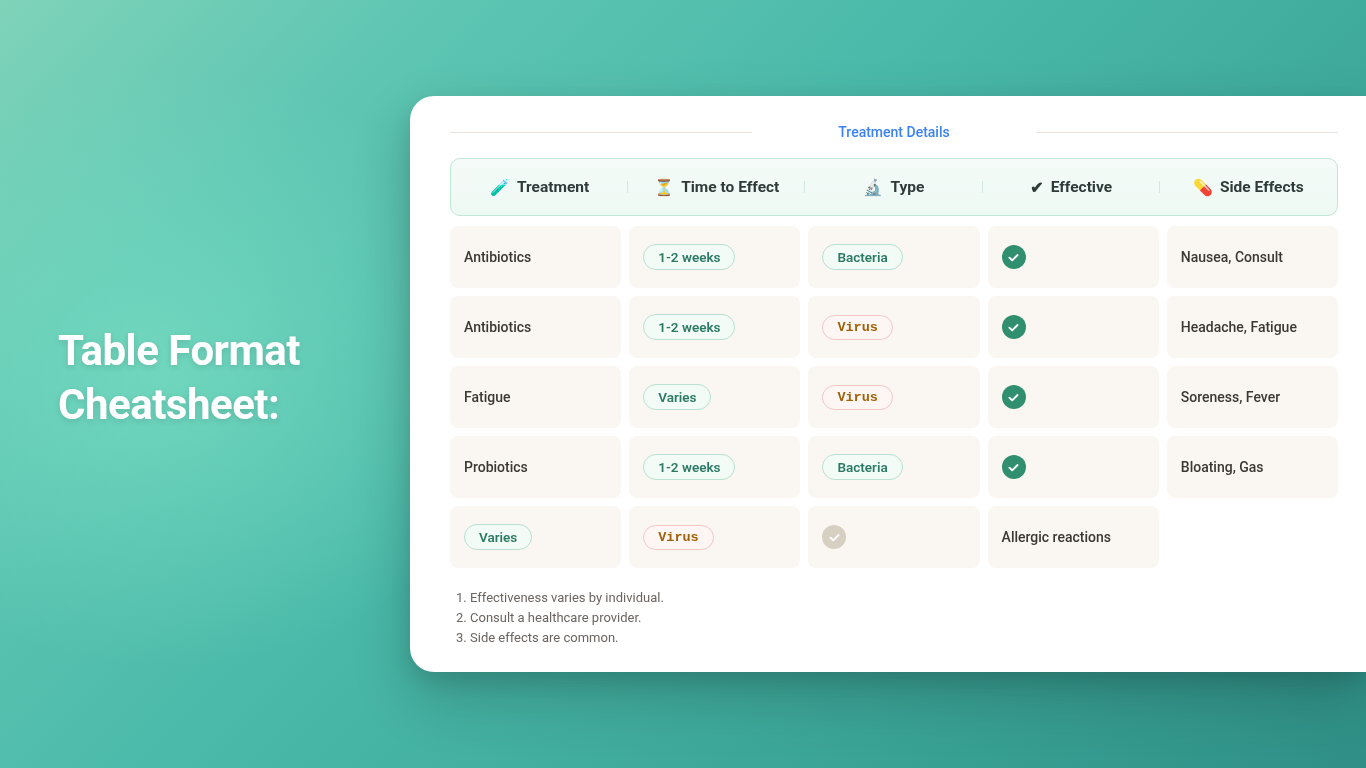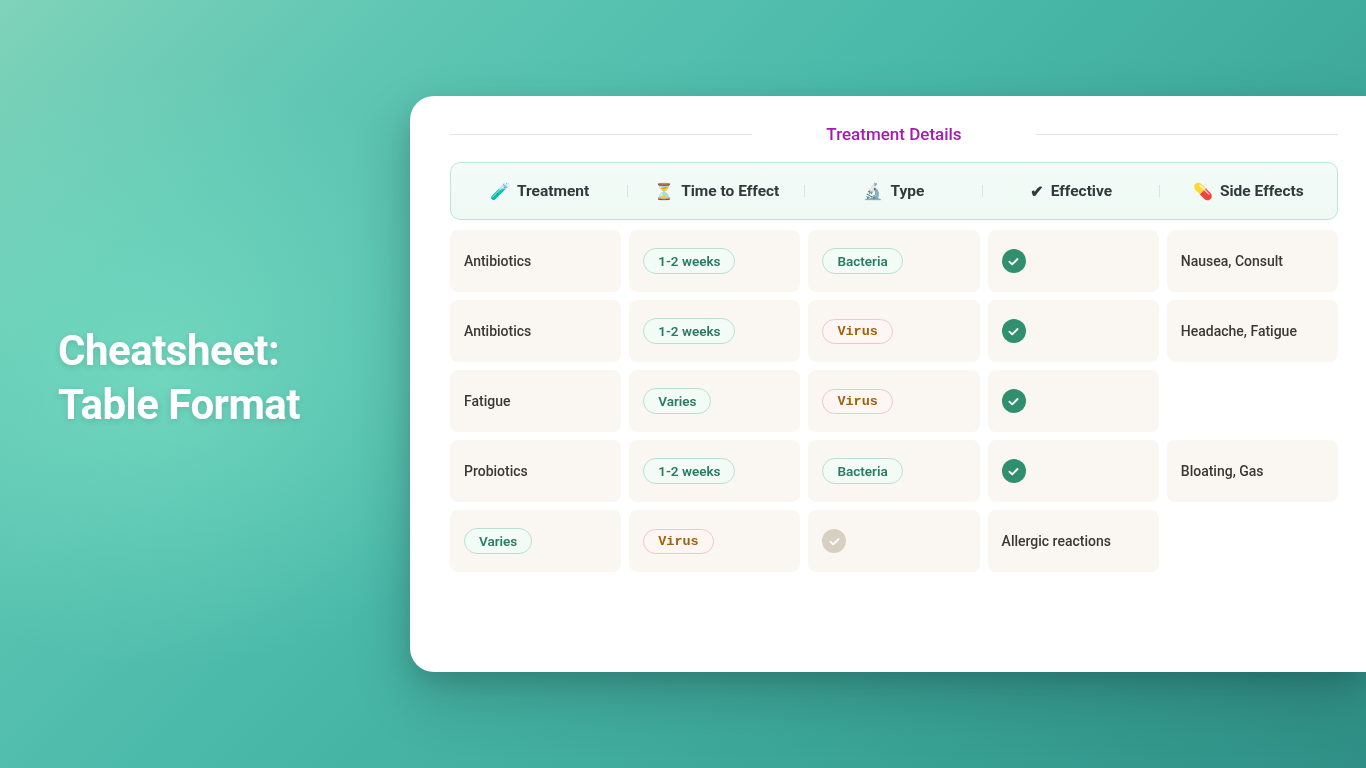--- a/index.html
+++ b/index.html
@@ -26,22 +26,22 @@
     top: 96px;
     width: 956px;
     height: 576px;
     background: #ffffff;
     border-radius: 24px 0 0 24px;
     box-shadow: 0 25px 60px rgba(0,0,0,0.20), 0 8px 20px rgba(0,0,0,0.10);
     padding: 28px 28px 20px 40px;
   }
   .panel-title {
     text-align: center;
-    font-size: 17px;
-    color: #a21caf;
+    font-size: 14px;
+    color: #3b82f6;
     font-weight: 500;
     position: relative;
     margin: 0 0 18px 0;
   }
   .panel-title::before, .panel-title::after {
     content: "";
     position: absolute;
     top: 50%;
     width: 34%;
     height: 1px;
@@ -122,22 +122,22 @@
     color: #6b6560;
     line-height: 1.55;
   }
   .notes li { list-style: decimal; }
   .emoji { font-size: 16px; }
 </style>
 </head>
 <body>
 
 <div class="hero-title">
+  <div>Table Format</div>
   <div>Cheatsheet:</div>
-  <div>Table Format</div>
 </div>
 
 <div class="card">
   <div class="panel-title">Treatment Details</div>
 
   <div class="header-row">
     <div class="header-cell">
       <span class="emoji">🧪</span>
       <span>Treatment</span>
     </div>
@@ -212,20 +212,23 @@
         <div class="cell">
           <span class="pill pill-red">Virus</span>
         </div>
         <div class="cell">
           <span class="checkbadge on">
             <svg viewBox="0 0 16 16" fill="none">
               <path d="M3 8.2 L6.4 11.5 L13 5" stroke="#ffffff" stroke-width="2.4" stroke-linecap="round" stroke-linejoin="round"></path>
             </svg>
           </span>
         </div>
+        <div class="cell leftalign">
+          <span class="side-effects">Soreness, Fever</span>
+        </div>
       </div>
       <div class="body-row">
         <div class="cell leftalign">
           <span class="treatment-name">Probiotics</span>
         </div>
         <div class="cell">
           <span class="pill pill-green">1-2 weeks</span>
         </div>
         <div class="cell">
           <span class="pill pill-green">Bacteria</span>
@@ -254,13 +257,18 @@
               <path d="M3 8.2 L6.4 11.5 L13 5" stroke="#ffffff" stroke-width="2.4" stroke-linecap="round" stroke-linejoin="round"></path>
             </svg>
           </span>
         </div>
         <div class="cell leftalign">
           <span class="side-effects">Allergic reactions</span>
         </div>
       </div>
     </div>
 
+  <ol class="notes" id="notes-list">
+      <li>Effectiveness varies by individual.</li>
+      <li>Consult a healthcare provider.</li>
+      <li>Side effects are common.</li>
+    </ol>
 </div>
 
 </body></html>

